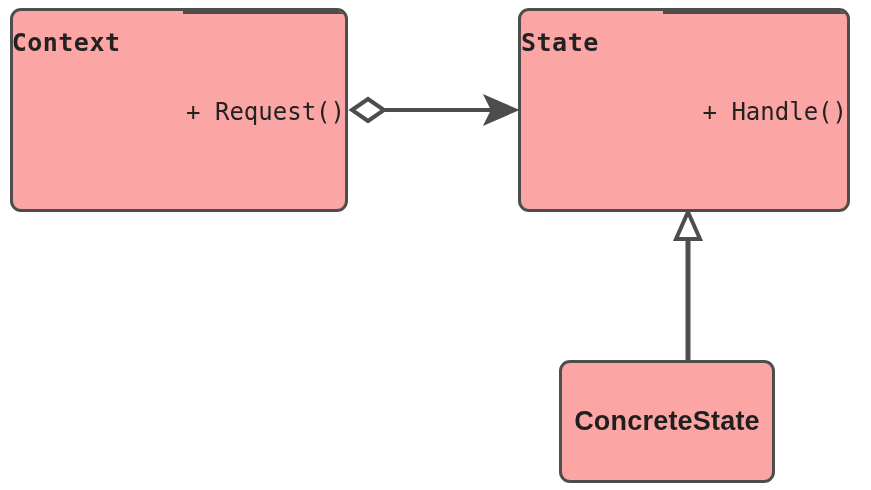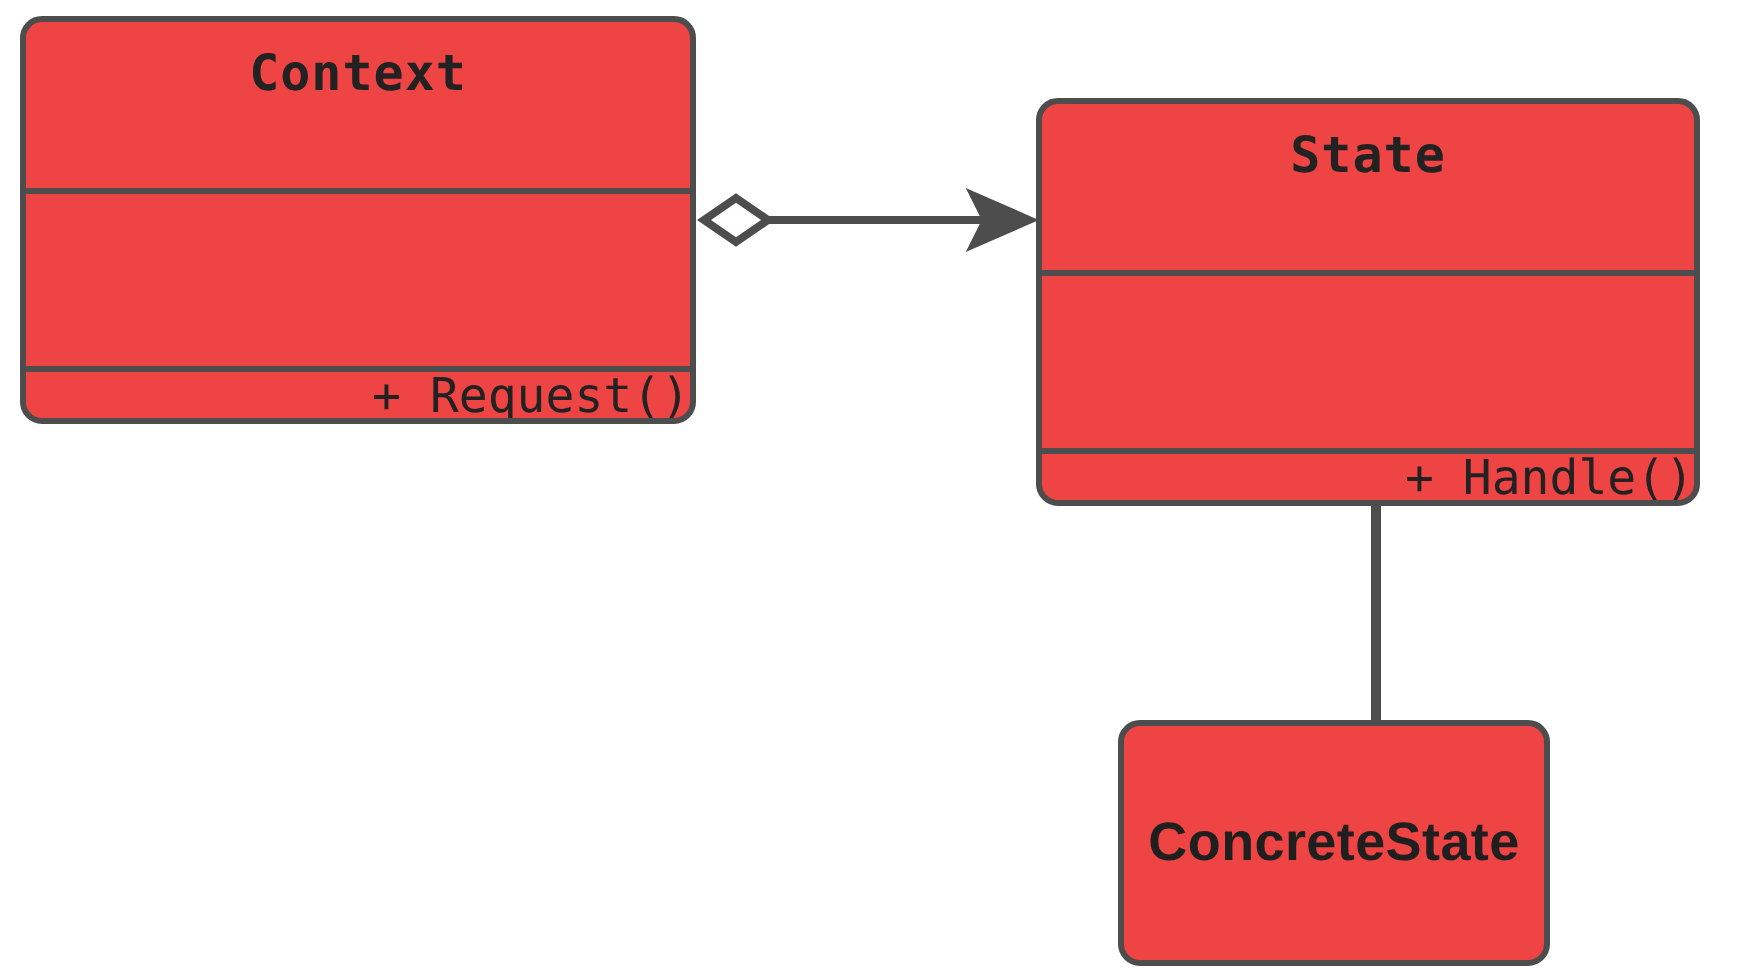--- a/index.html
+++ b/index.html
@@ -24,25 +24,25 @@
     position: absolute;
     left: 0;
     top: 0;
     width: 871px;
     height: 490px;
     pointer-events: none;
   }
   .uml-class {
     position: absolute;
     box-sizing: border-box;
-    background: #ef4444;
+    background: #fca5a5;
     border: 3px solid #4d4d4d;
     border-radius: 11px;
     display: flex;
-    flex-direction: column;
+    flex-direction: row;
     overflow: hidden;
     gap: 32px;
   }
   .compartment {
     box-sizing: border-box;
     display: flex;
     align-items: center;
     overflow: hidden;
   }
   .compartment-title {
@@ -89,21 +89,20 @@
   #class-context .c-title   { height: 63px; }
   #class-context .c-attrs   { height: 70px; }
   #class-context .c-methods { flex: 1 1 auto; }
 
   
   #class-state {
     left: 518px;
     top: 8px;
     width: 332px;
     height: 204px;
-    margin-top: 41px;
   }
   #class-state .c-title   { height: 63px; }
   #class-state .c-attrs   { height: 70px; }
   #class-state .c-methods { flex: 1 1 auto; }
 
   
   #class-concretestate {
     left: 559px;
     top: 360px;
     width: 216px;

